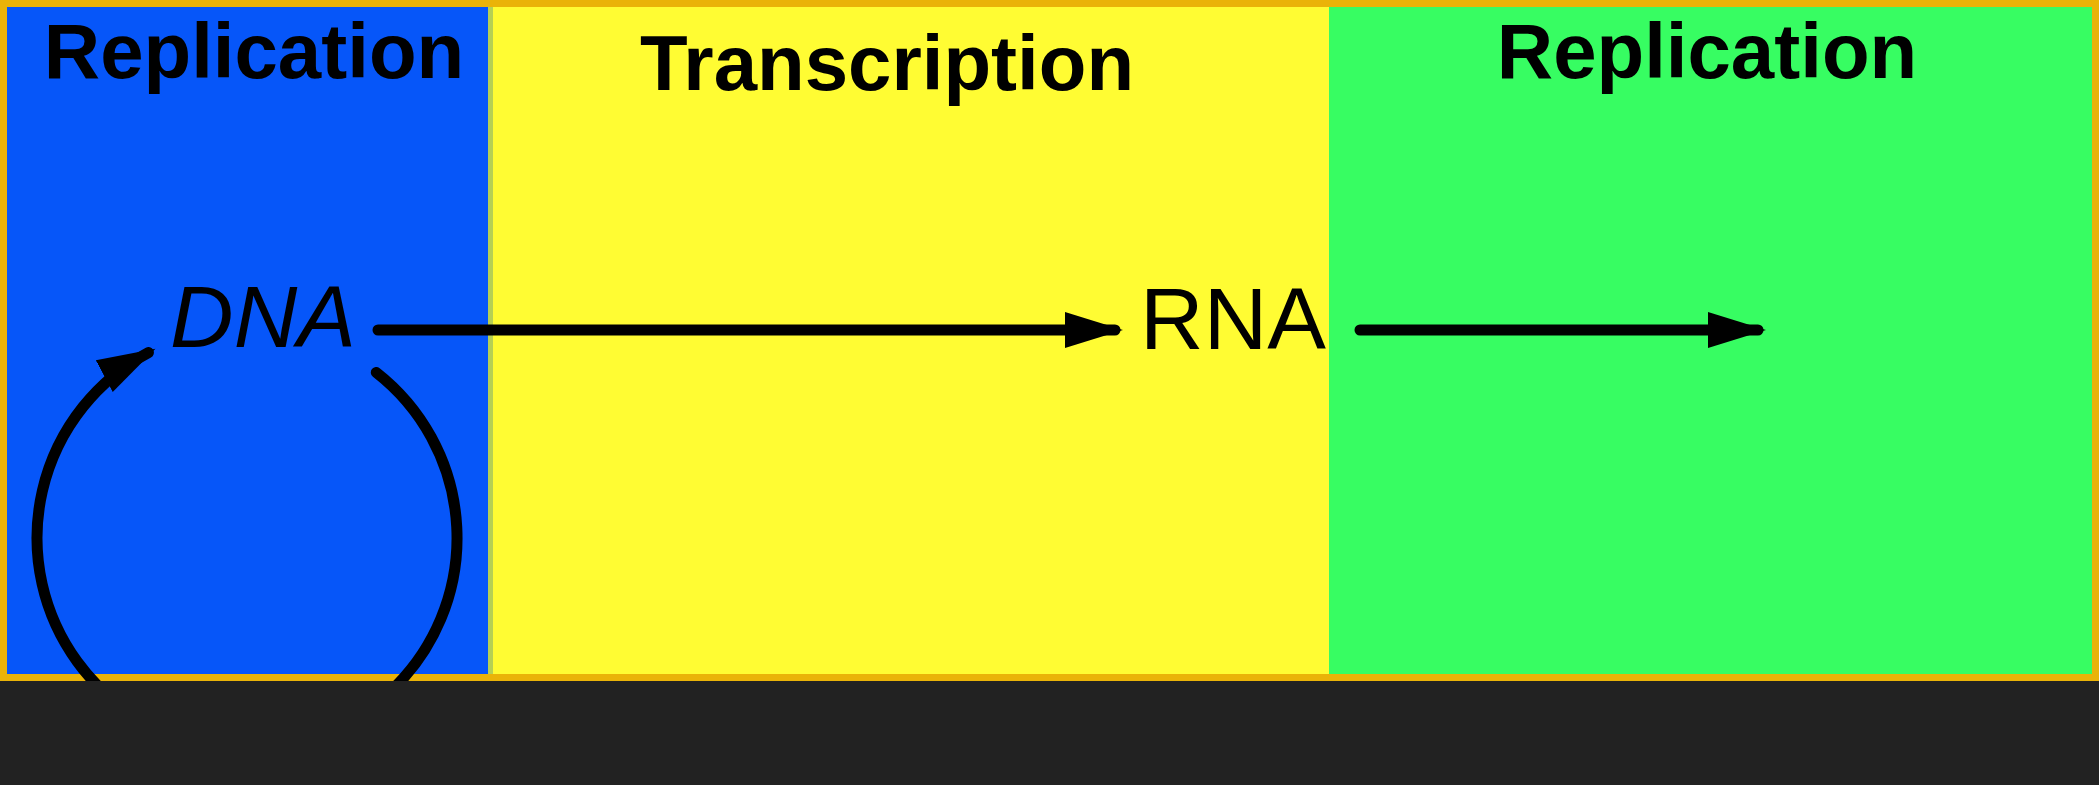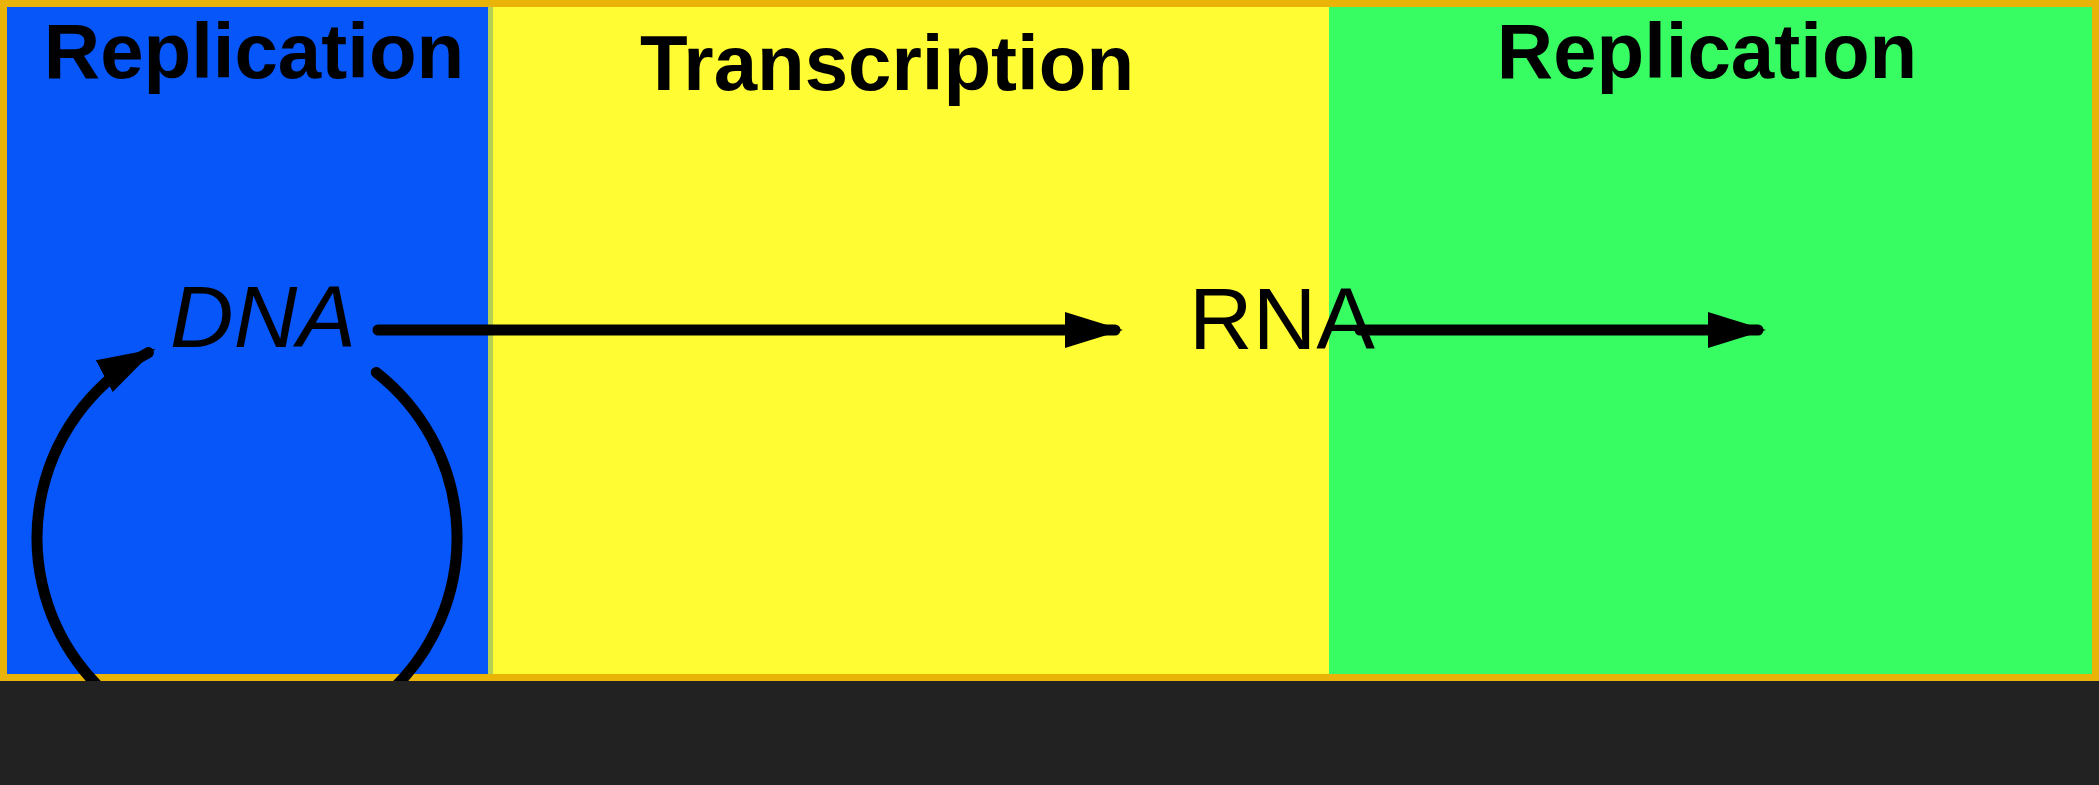--- a/index.html
+++ b/index.html
@@ -35,21 +35,21 @@
   .node-label{
     position:absolute;
     transform:translateX(-50%);
     font-size:88px;
     font-weight:normal;
     line-height:1;
     color:#000;
     white-space:nowrap;
   }
   .node-dna{left:263px;top:273px;font-style:italic;}
-  .node-rna{left:1282px;top:275px;}
+  .node-rna{left:1233px;top:275px;}
   .arrow-layer{position:absolute;left:0;top:0;width:2099px;height:785px;pointer-events:none;}
 </style>
 </head>
 <body>
 
 <div class="stage">
   <div class="canvas">
 
     <div class="panel panel-blue" style="background-color: rgb(6, 86, 249);"></div>
     <div class="panel panel-yellow" style="background-color: rgb(255, 252, 51);"></div>

